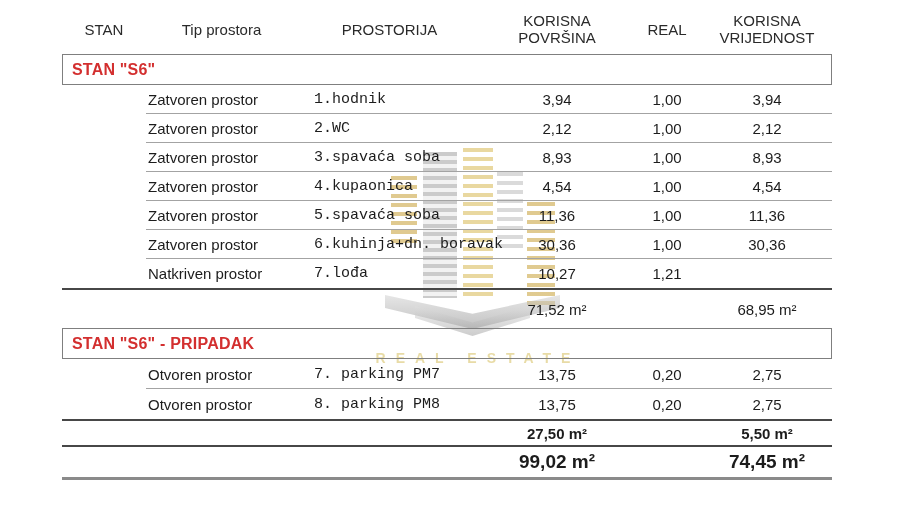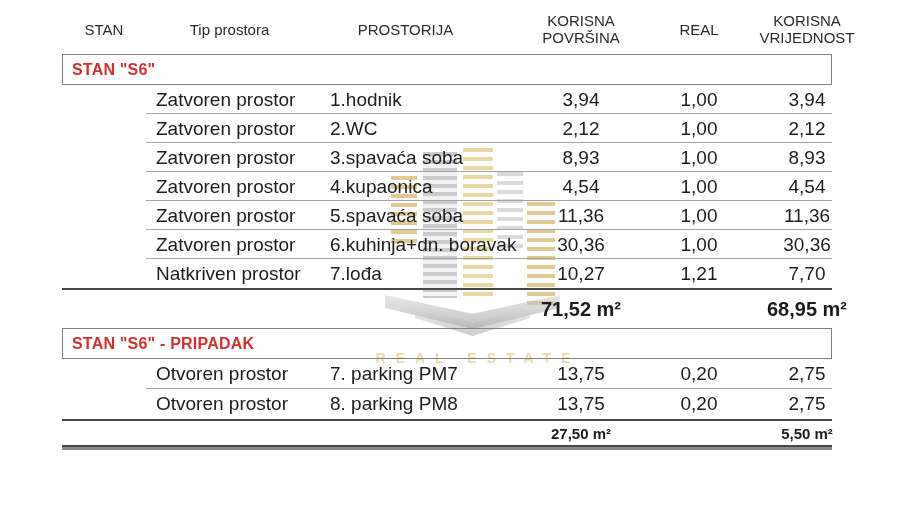--- a/index.html
+++ b/index.html
@@ -22,41 +22,41 @@
     background:linear-gradient(180deg,#d2d2d2,#909090);
     clip-path:polygon(0 0,50% 55%,100% 0,100% 38%,50% 100%,0 38%);}
   .wm-chevron2{position:absolute;left:32px;top:158px;width:115px;height:30px;opacity:.5;
     background:linear-gradient(180deg,#e0e0e0,#9a9a9a);
     clip-path:polygon(0 0,50% 55%,100% 0,100% 40%,50% 100%,0 40%);}
   .wm-text{position:absolute;left:-30px;top:202px;width:250px;text-align:center;
     font-size:14px;font-weight:600;letter-spacing:10px;color:#d6bf5e;opacity:.55;white-space:nowrap;}
 
   
   .doc-table{position:absolute;left:62px;top:4px;width:770px;z-index:1;}
-  .grid{display:grid;grid-template-columns:84px 151px 185px 150px 70px 130px;gap:8px;}
+  .grid{display:grid;grid-template-columns:84px 151px 185px 150px 70px 130px;}
 
   .thead{height:50px;align-items:center;font-size:15px;color:#2a2a2a;}
   .th{text-align:center;line-height:17px;}
   .th .l{display:block;}
 
   .section-box{height:29px;border:1px solid #7f7f7f;display:flex;align-items:center;
     padding-left:9px;box-sizing:content-box;}
   .section-title{color:#d32f2f;font-weight:bold;font-size:16px;letter-spacing:.2px;}
 
-  .trow{height:29px;position:relative;align-items:center;font-size:19px;}
+  .trow{height:29px;position:relative;align-items:center;font-size:15px;}
   .trow .rline{position:absolute;left:84px;right:0;bottom:0;height:1px;background:#a3a3a3;}
   .c{white-space:nowrap;}
   .c.tip{padding-left:2px;}
-  .c.pro{padding-left:17px;}
+  .c.pro{padding-left:17px;font-family:Liberation Mono, monospace;}
   .c.num{text-align:center;}
 
   .hr2{height:2px;background:#474747;}
   .hr3{height:3px;background:#8a8a8a;}
 
-  .subtotal{height:38px;align-items:center;font-size:20px;font-weight:bold;}
+  .subtotal{height:38px;align-items:center;font-size:15px;font-weight:normal;}
   .subtotal2{height:24px;align-items:center;font-size:15px;font-weight:bold;}
   .grand{height:30px;align-items:center;font-size:19px;font-weight:bold;}
 </style>
 </head>
 <body>
 
 <div class="watermark">
   <div class="wm-towers">
     <i class="tower t-gold" style="left:8px;  top:28px; width:26px; height:68px;"></i>
     <i class="tower t-silver" style="left:40px; top:4px;  width:34px; height:146px;"></i>
@@ -143,21 +143,20 @@
     <div class="c num">1,00</div>
     <div class="c num">30,36</div>
     <i class="rline"></i>
   </div>
   <div class="trow grid">
     <div class="c"></div>
     <div class="c tip">Natkriven prostor</div>
     <div class="c pro">7.lođa</div>
     <div class="c num">10,27</div>
     <div class="c num">1,21</div>
-    <div class="c num">7,70</div>
   </div>
   <div class="hr2"></div>
 
   <div class="subtotal grid">
     <div class="c"></div>
     <div class="c"></div>
     <div class="c"></div>
     <div class="c num">71,52 m²</div>
     <div class="c"></div>
     <div class="c num">68,95 m²</div>
@@ -189,15 +188,23 @@
   <div class="subtotal2 grid">
     <div class="c"></div>
     <div class="c"></div>
     <div class="c"></div>
     <div class="c num">27,50 m²</div>
     <div class="c"></div>
     <div class="c num">5,50 m²</div>
   </div>
   <div class="hr2"></div>
 
+  <div class="grand grid">
+    <div class="c"></div>
+    <div class="c"></div>
+    <div class="c"></div>
+    <div class="c num">99,02 m²</div>
+    <div class="c"></div>
+    <div class="c num">74,45 m²</div>
+  </div>
   <div class="hr3"></div>
 
 </div>
 
 </body></html>

